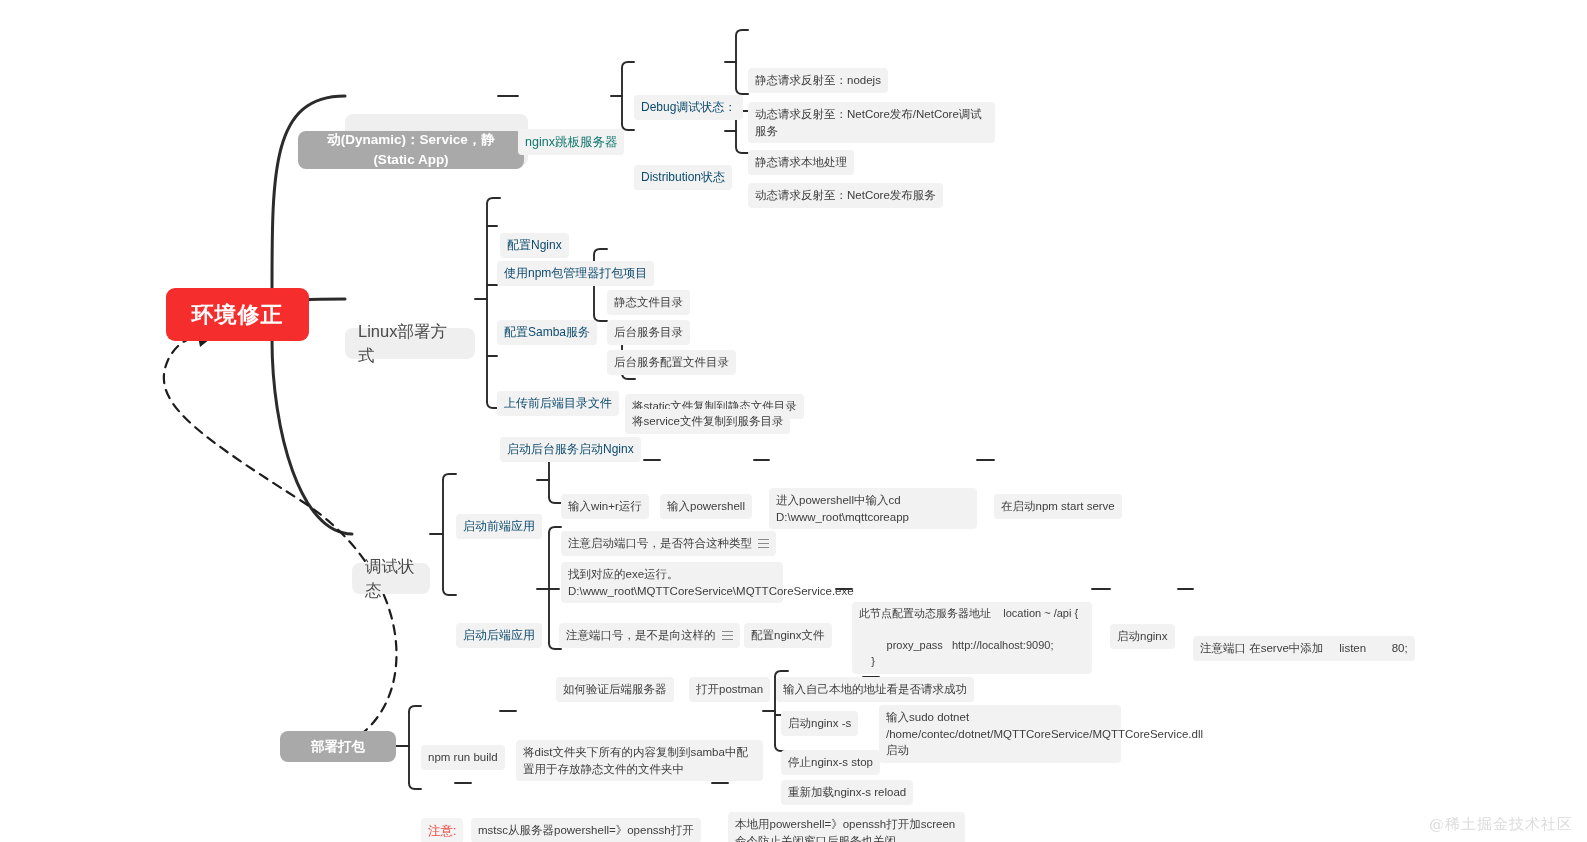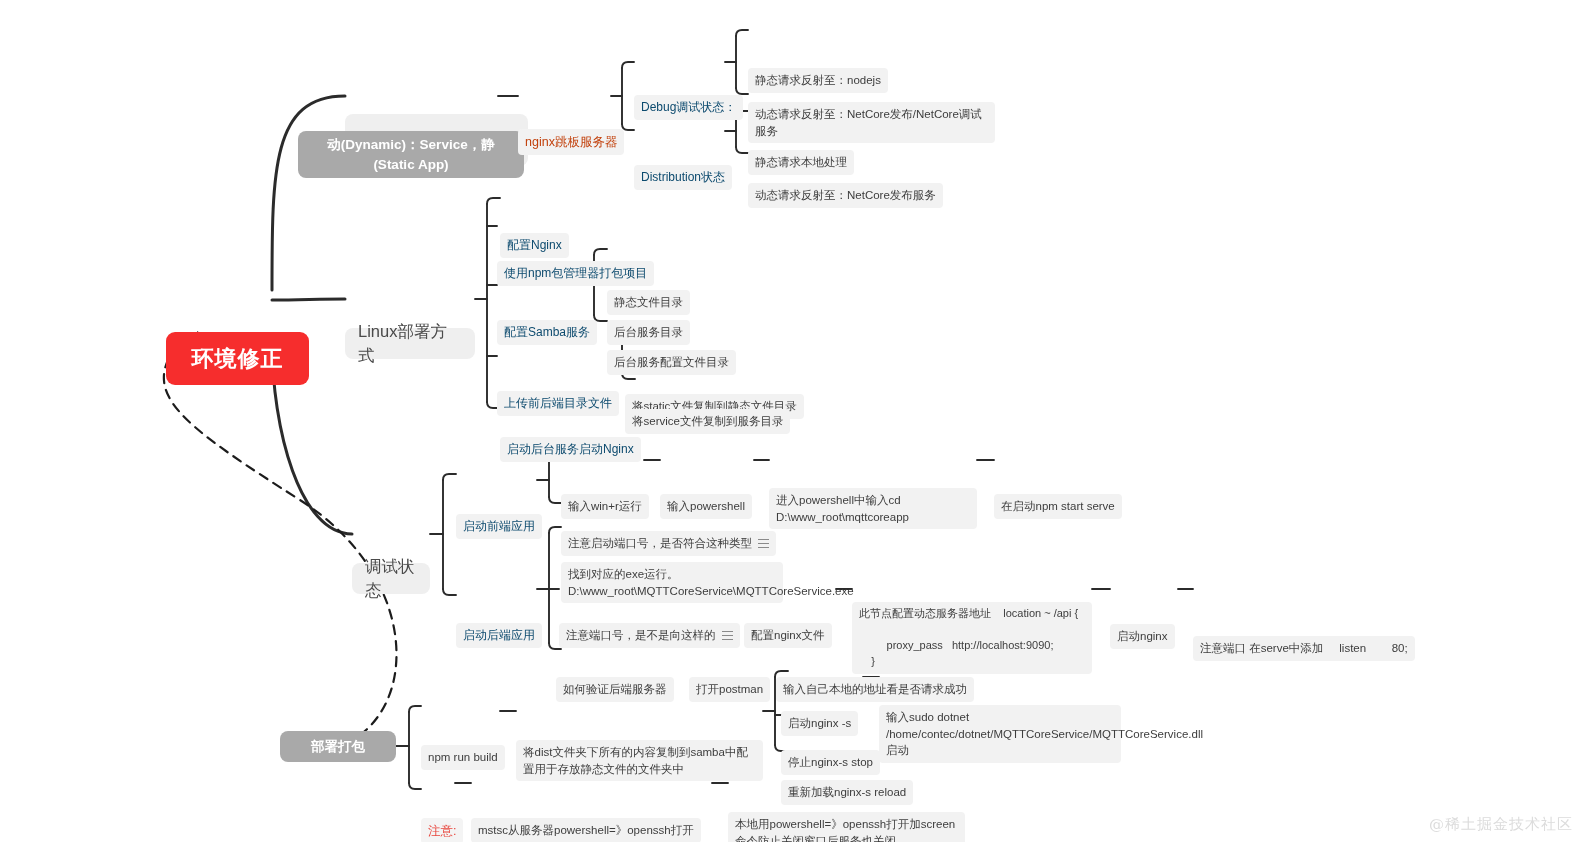--- a/index.html
+++ b/index.html
@@ -23,36 +23,35 @@
     line-height:1.45;
     white-space:pre-wrap;
     margin-top:44px;
   }
   .lvl1{
     background:#efefef;border-radius:8px;
     font-size:16.5px;color:#4a4a4a;
     padding:7px 13px;
     justify-content:center;
   }
-  .lvl2{font-size:12.5px;padding:4px 7px;color:#c2410c;background:#f2f2f2;}
+  .lvl2{font-size:12.5px;padding:4px 7px;color:#0f766e;background:#f2f2f2;}
   .lvl3{font-size:12px;padding:4px 7px;color:#0c4a6e;background:#f2f2f2;}
   .lvl4{font-size:11.5px;padding:4px 7px;color:#3d3d3d;background:#f2f2f2;}
 
   
   .root{
     position:absolute;
     background:#f62d2d;
     border-radius:9px;
     color:#ffffff;
     font-weight:bold;
     font-size:22px;
     letter-spacing:1px;
     display:flex;align-items:center;justify-content:center;
     box-sizing:border-box;
-    margin-top:44px;
   }
   
   .greybox{
     position:absolute;
     background:#a9a9a9;
     border-radius:8px;
     color:#ffffff;
     font-weight:bold;
     display:flex;align-items:center;justify-content:center;
     text-align:center;
@@ -182,21 +181,21 @@
 
       <path d="M455,783 L471,783"></path>
       <path d="M712,783 L728,783"></path>
     </g>
   </svg>
 
   <div class="root" style="left:166px;top:288px;width:143px;height:53px;">环境修正</div>
 
   <div class="node lvl1" style="left:345px;top:70px;width:183px;height:52px;text-align:center;">Web项目前端分离</div>
 
-  <div class="greybox" style="left:298px;top:131px;width:226px;height:47px;font-size:13.5px;">动(Dynamic)：Service，静(Static App)</div>
+  <div class="greybox" style="left:298px;top:131px;width:226px;height:38px;font-size:13.5px;">动(Dynamic)：Service，静(Static App)</div>
 
   <div class="node lvl2" style="left:518px;top:85px;">nginx跳板服务器</div>
 
   <div class="node lvl3" style="left:634px;top:51px;">Debug调试状态：</div>
   <div class="node lvl4" style="left:748px;top:24px;">静态请求反射至：nodejs</div>
   <div class="node lvl4" style="left:748px;top:58px;width:247px;">动态请求反射至：NetCore发布/NetCore调试服务</div>
 
   <div class="node lvl3" style="left:634px;top:121px;">Distribution状态</div>
   <div class="node lvl4" style="left:748px;top:106px;">静态请求本地处理</div>
   <div class="node lvl4" style="left:748px;top:139px;">动态请求反射至：NetCore发布服务</div>

